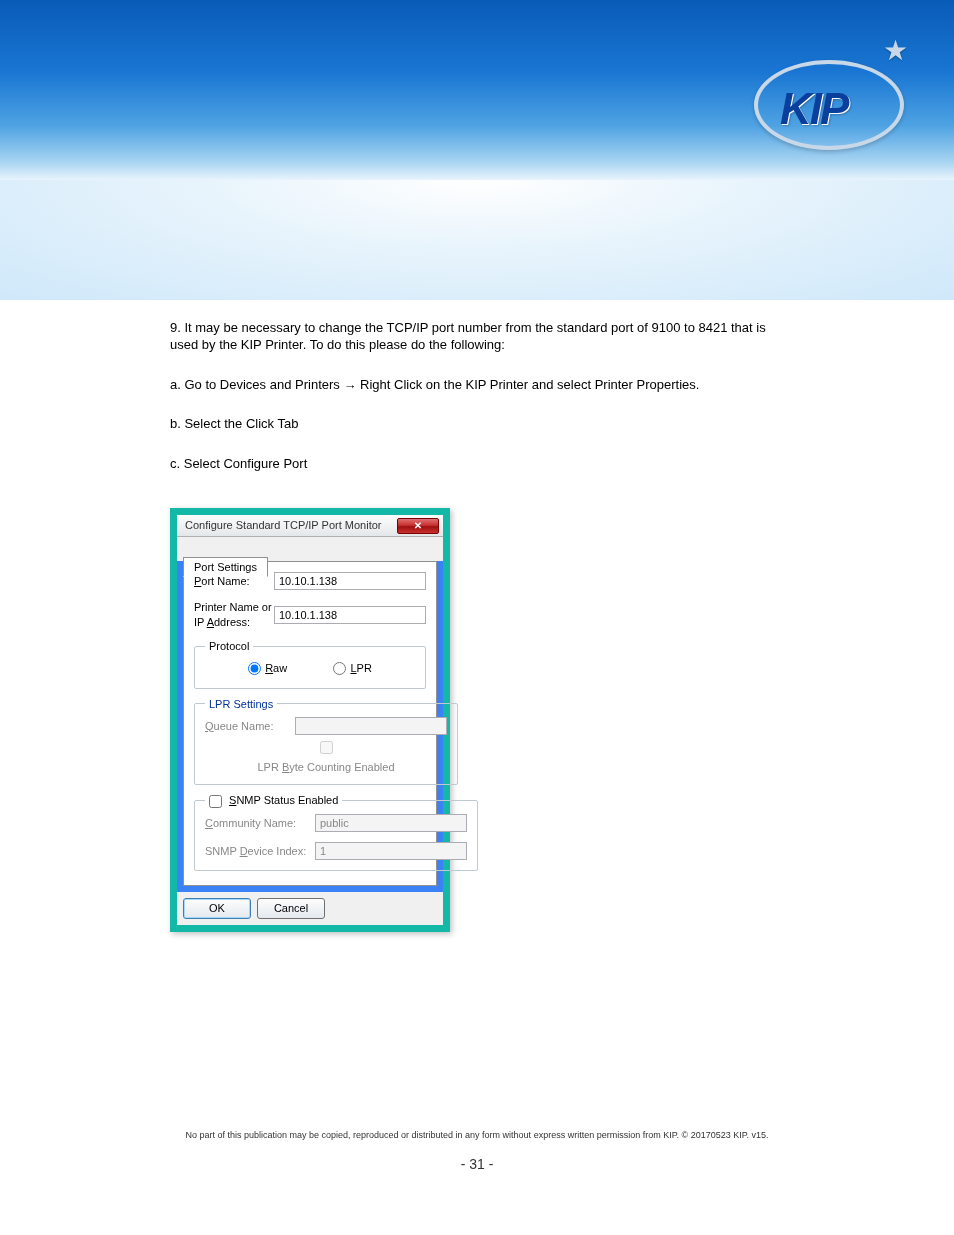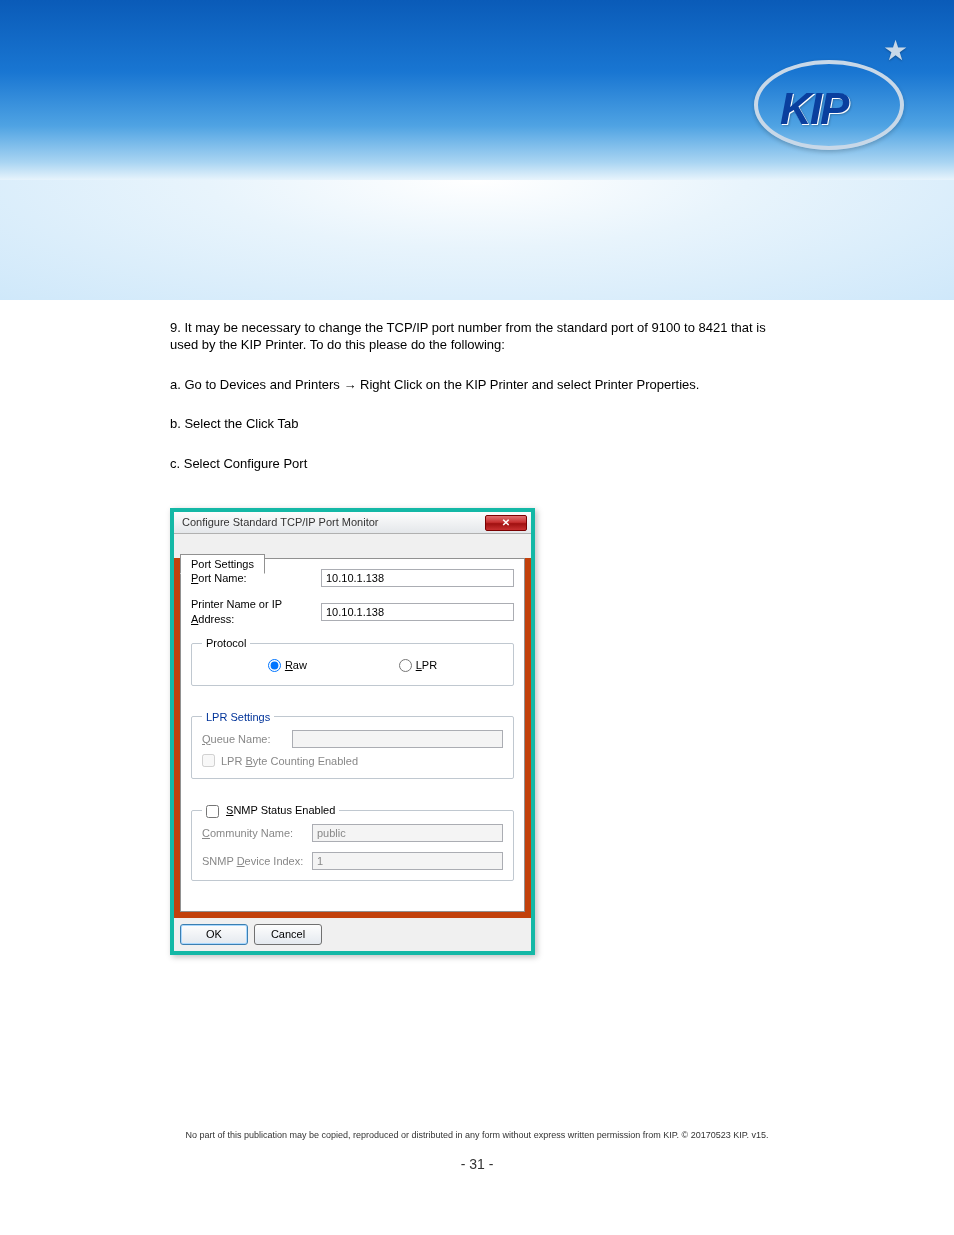--- a/index.html
+++ b/index.html
@@ -57,24 +57,24 @@
     padding: 20px 170px 0 170px;
     font-size: 13px;
     color: #000;
     line-height: 1.3;
   }
   .doc-body p { margin-bottom: 6px; }
   .arrow { font-family: "Segoe UI Symbol", sans-serif; }
 
   
   .dialog {
-    width: 365px;
+    width: 280px;
     margin: 12px 0 0 0;
-    border: 4px solid #14b8a6;
-    background: #c2410c;
+    border: 7px solid #14b8a6;
+    background: #3b82f6;
     box-shadow: 2px 2px 6px rgba(0,0,0,0.25);
     font-size: 11px;
   }
   .titlebar {
     height: 22px;
     background: linear-gradient(to bottom, #fdfdfd, #e4e7ea);
     border-bottom: 1px solid #b0b0b0;
     display: flex;
     align-items: center;
     padding: 0 4px 0 8px;
@@ -121,28 +121,28 @@
     height: 18px;
     padding: 0 4px;
     font-size: 11px;
     font-family: inherit;
   }
   .form-row input[disabled] { background: #f4f4f4; color: #888; }
   fieldset {
     border: 1px solid #c0c8d0;
     border-radius: 2px;
     padding: 6px 10px 10px 10px;
-    margin-bottom: 24px;
+    margin-bottom: 8px;
   }
   legend { font-size: 11px; padding: 0 4px; color: #003399; }
   legend.plain { color: #000; }
   .proto-row { display: flex; justify-content: space-around; padding: 2px 20px; }
   .radio-lbl { display: flex; align-items: center; gap: 4px; }
   .disabled-text { color: #888; }
-  .chk-row { display: flex; align-items: center; gap: 6px; margin-top: 4px; }
+  .chk-row { display: flex; align-items: center; gap: 6px; margin-top: 4px; flex-direction: column; }
   .btn-row {
     display: flex;
     justify-content: flex-start;
     gap: 6px;
     padding: 6px;
     background: #f0f0f0;
   }
   .btn {
     min-width: 68px;
     height: 21px;

